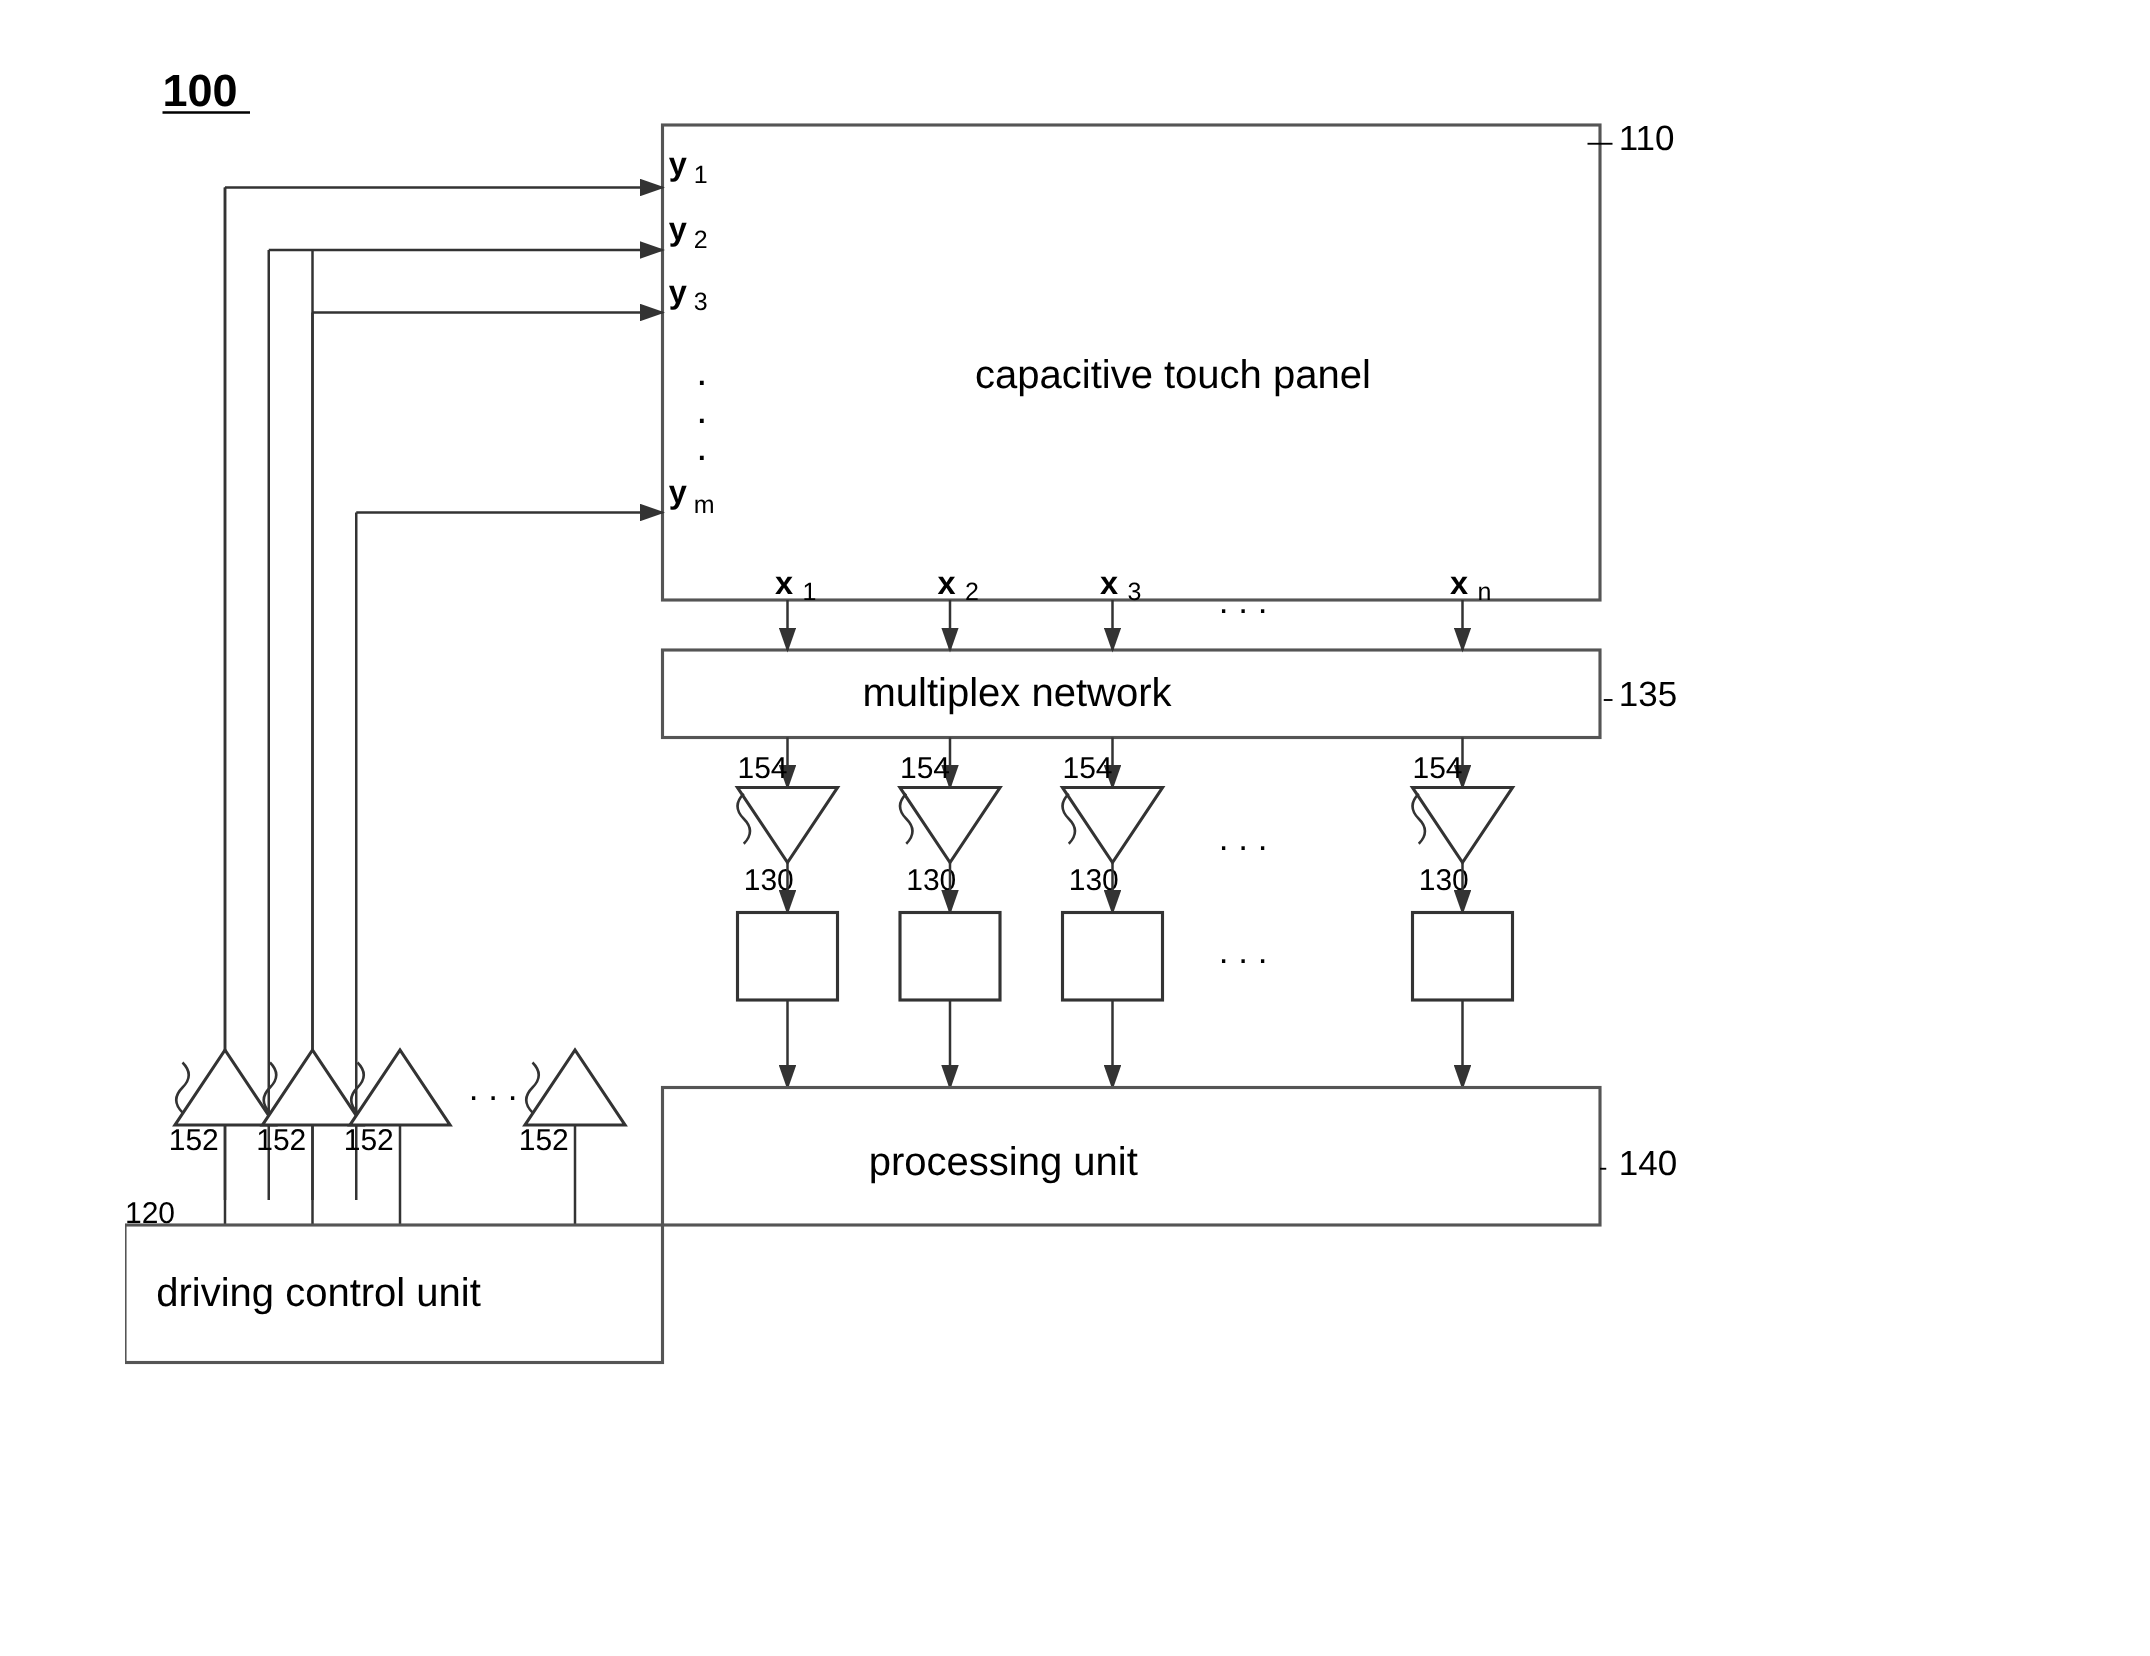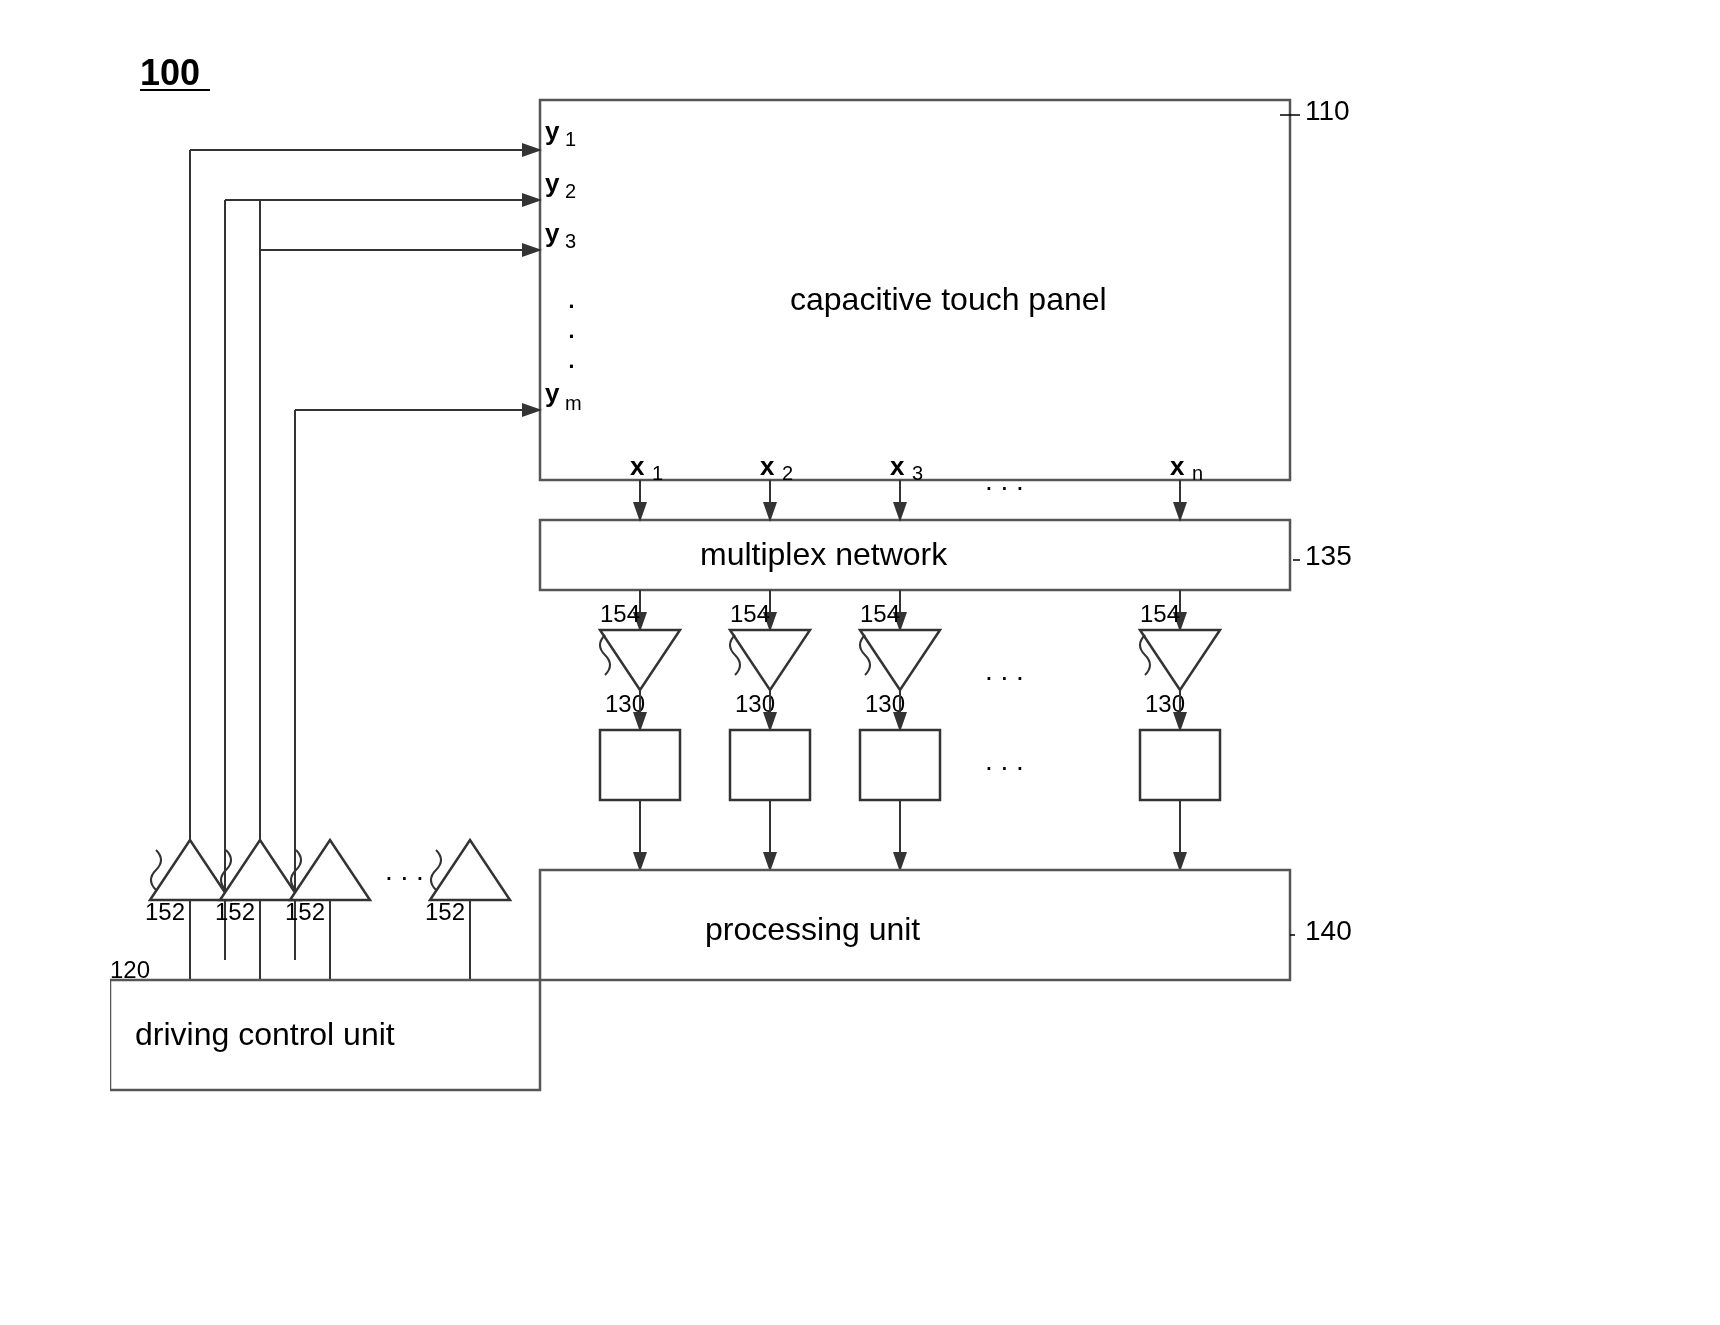--- a/index.html
+++ b/index.html
@@ -7,21 +7,21 @@
       width: 1720px;
       height: 1325px;
       background: #fff;
       font-family: Arial, sans-serif;
       position: relative;
       overflow: hidden;
     }
     .diagram-container {
       position: absolute;
       top: 40px;
-      left: 110px;
+      left: 100px;
       width: 1520px;
       height: 1260px;
       text-decoration: underline;
     }
     svg {
       width: 100%;
       height: 100%;
     }
   </style>
 </head>

